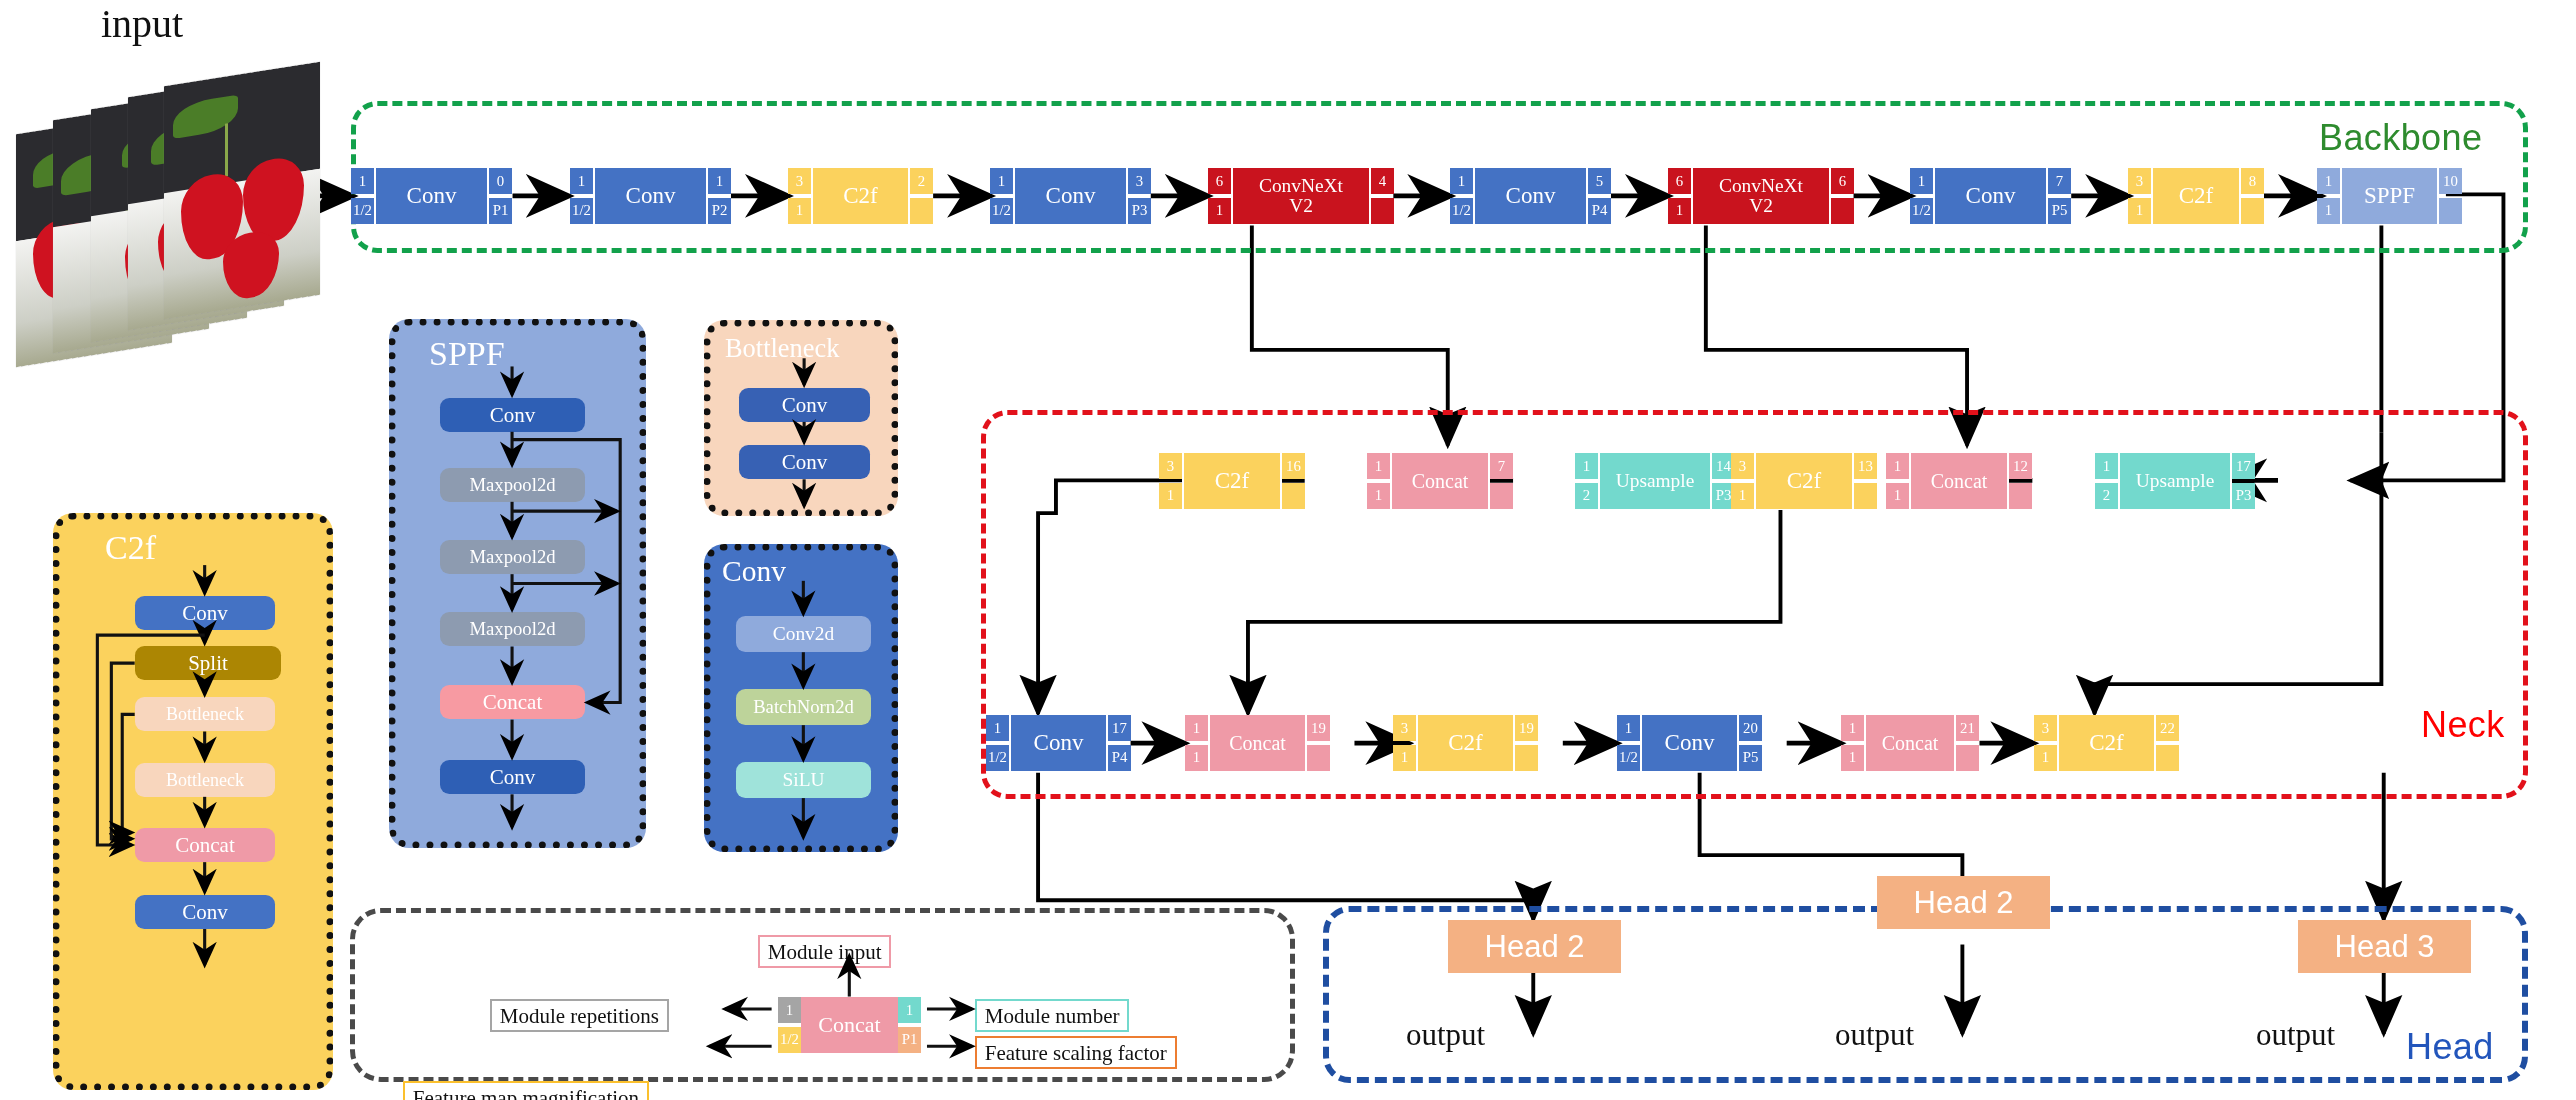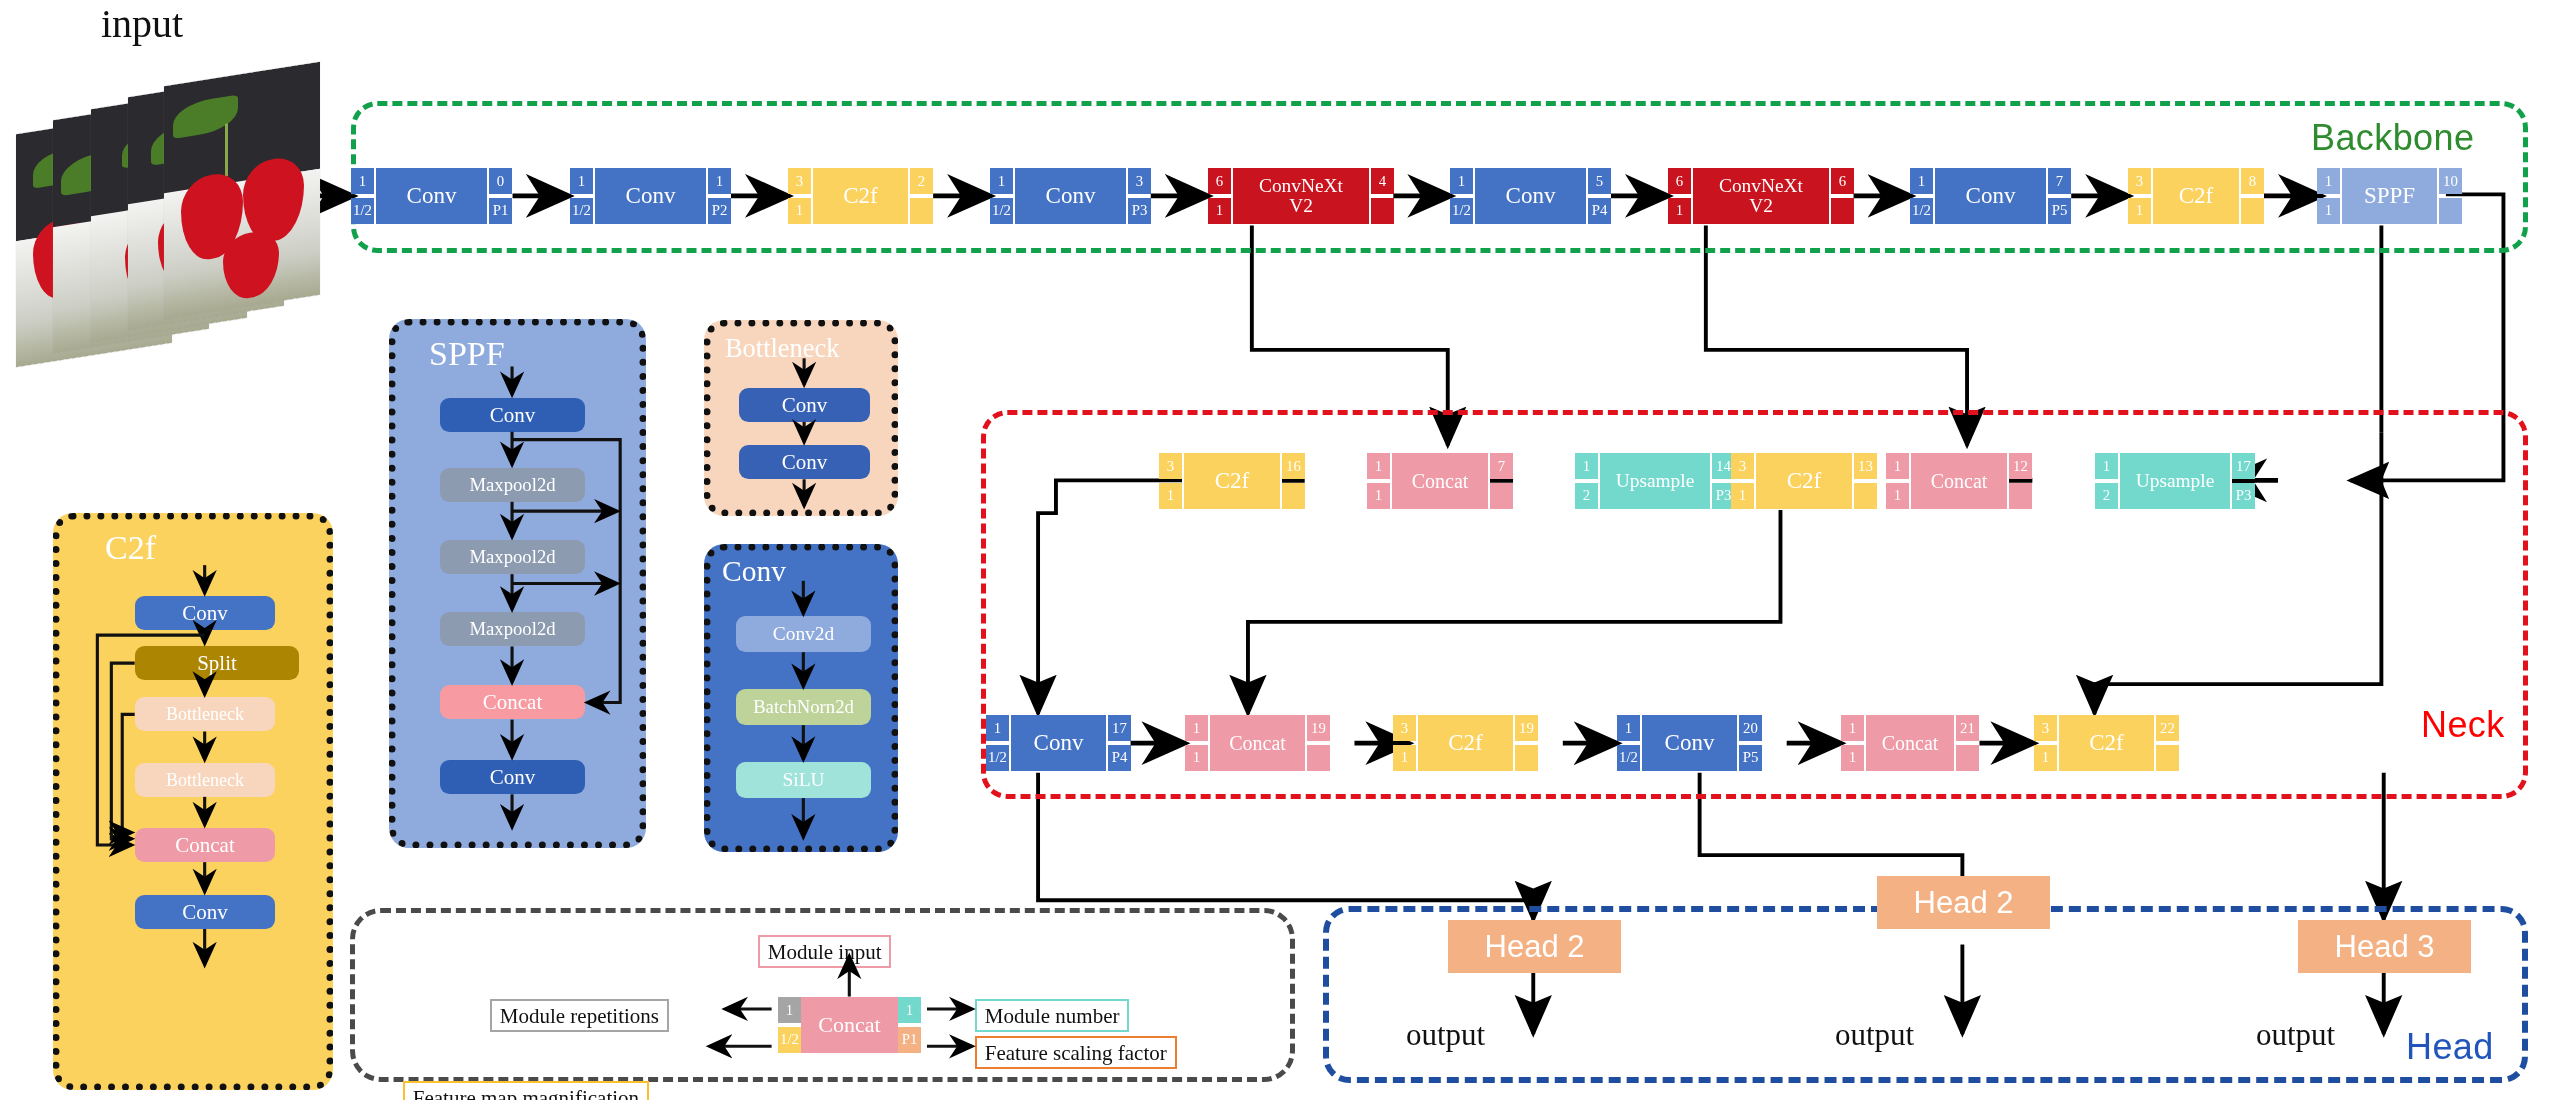--- a/index.html
+++ b/index.html
@@ -14,21 +14,21 @@
   #wires{position:absolute;left:0;top:0;width:2576px;height:1100px;pointer-events:none;}
 
   
   .region{position:absolute;border-radius:26.4px;box-sizing:border-box;}
   .region.backbone{border:5.4px dashed #12a14b;}
   .region.neck{border:5.4px dashed #e2111b;}
   .region.head{border:6.2px dashed #1f4ea1;}
   .region.legend{border:5.4px dashed #4a4a4a;border-radius:31px;}
   .region-label{position:absolute;font-family:"Liberation Sans",sans-serif;
      font-size:36px;font-weight:400;letter-spacing:0.4px;white-space:nowrap;}
-  .lbl-backbone{color:#2e8b2e;}
+  .lbl-backbone{color:#2e8b2e;margin-left:8px;}
   .lbl-neck{color:#ff0000;}
   .lbl-head{color:#2255bb;}
 
   
   .node{position:absolute;display:flex;align-items:stretch;height:56px;}
   .node .tabL,.node .tabR{width:23px;display:flex;flex-direction:column;
       justify-content:space-between;}
   .node .tabL > div,.node .tabR > div{height:26.4px;display:flex;align-items:center;
       justify-content:center;font-size:14.8px;color:#fff;line-height:1;
       font-family:"Liberation Serif",serif;}
@@ -538,21 +538,21 @@
     <div class="gap"></div>
     <div class="tabR">
       <div>22</div>
       <div></div>
     </div>
   </div>
 
   <div class="panel dotted" style="left:53px;top:513px;width:280px;height:577px;background:#fbd25d;border-radius:20px;">
     <div class="panel-title" style="left:45px;top:11px;">C2f</div>
     <div class="subbox" style="left:75px;top:76px;width:140px;height:34px;background:#4472c4;">Conv</div>
-    <div class="subbox" style="left:75px;top:126px;width:164px;height:34px;background:#ac8603;">Split</div>
+    <div class="subbox" style="left:75px;top:126px;width:146px;height:34px;background:#ac8603;">Split</div>
     <div class="subbox" style="left:75px;top:177px;width:140px;height:34px;background:#f8d6bd;font-size:18px;">Bottleneck</div>
     <div class="subbox" style="left:75px;top:243px;width:140px;height:34px;background:#f8d6bd;font-size:18px;">Bottleneck</div>
     <div class="subbox" style="left:75px;top:308px;width:140px;height:34px;background:#ef9aa7;">Concat</div>
     <div class="subbox" style="left:75px;top:375px;width:140px;height:34px;background:#4472c4;">Conv</div>
     <svg class="abs" style="left:0;top:0;width:280px;height:577px;" viewBox="0 0 360 742" width="280" height="577">
       <g stroke="#111" fill="none" stroke-width="4">
         <path d="M186,58 L186,94" marker-end="url(#ah)"></path>
         <path d="M186,142 L186,158" marker-end="url(#ah)"></path>
         <path d="M186,206 L186,224" marker-end="url(#ah)"></path>
         <path d="M186,272 L186,308" marker-end="url(#ah)"></path>

